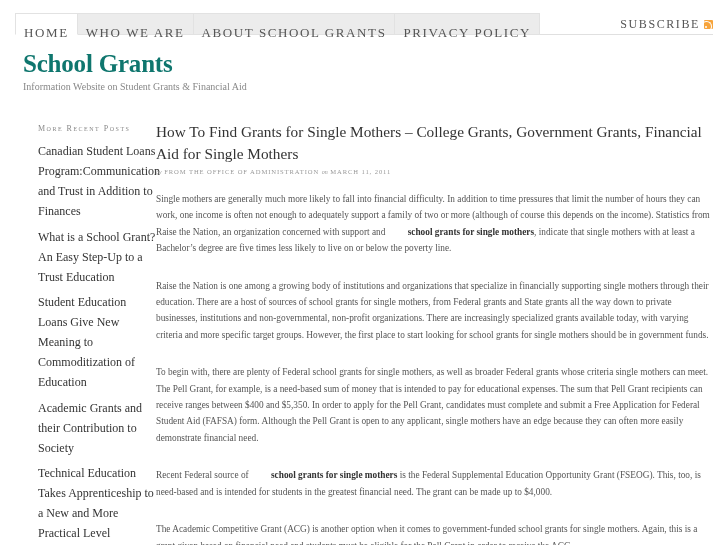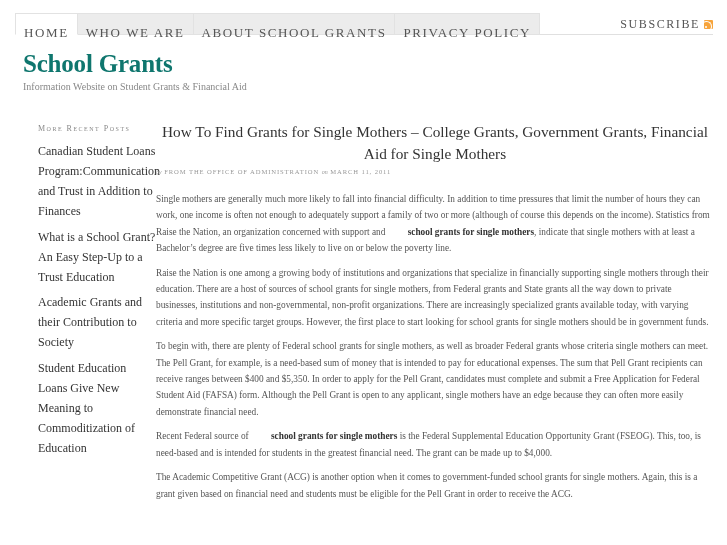--- a/index.html
+++ b/index.html
@@ -19,25 +19,25 @@
     .site-tagline { position: absolute; left: 23px; top: 81px; font-size: 10px; color: #888; }
 
     .sidebar { position: absolute; left: 38px; top: 124px; width: 118px; }
     .widget-title { font-size: 8px; letter-spacing: 1.5px; color: #888; font-variant: small-caps; text-transform: none; margin-bottom: 8px; }
     .recent-list { list-style: none; }
     .recent-item { font-size: 12px; line-height: 20px; color: #333; margin-bottom: 5.5px; cursor: pointer; }
     .cat-widget { margin-top: 37px; }
     .cat-item { font-size: 9.2px; line-height: 12.4px; color: #333; cursor: pointer; list-style: none; }
 
     .main { position: absolute; left: 156px; top: 121px; width: 558px; }
-    .post-title { font-size: 15.3px; line-height: 22px; color: #333; font-weight: normal; text-align: center; }
+    .post-title { font-size: 15.3px; line-height: 22px; color: #333; font-weight: normal; }
     .byline { font-size: 6.6px; color: #999; letter-spacing: 0.9px; margin-top: 3px; text-transform: uppercase; }
     .byline .small { font-style: italic; text-transform: none; letter-spacing: 0; font-size: 6px; }
     .subhead { font-size: 9.3px; font-weight: bold; color: #333; margin-top: 21px; }
-    .para { font-size: 9.3px; line-height: 16.4px; color: #555; margin-top: 8px; }
+    .para { font-size: 9.3px; line-height: 16.4px; color: #555; margin-top: 21px; }
     .para b { color: #333; padding-left: 20px; }
     .para.first { margin-top: 16px; }
   </style>
 </head>
 <body>
 
 <div class="topbar">
   <div class="nav">
     <div class="nav-tab">Home</div>
     <div class="nav-tab">Who We Are</div>
@@ -52,22 +52,23 @@
 
 <div class="site-title">School Grants</div>
 <div class="site-tagline">Information Website on Student Grants &amp; Financial Aid</div>
 
 <div class="sidebar">
   <div class="widget">
     <div class="widget-title">More Recent Posts</div>
     <ul class="recent-list">
       <li class="recent-item">Canadian Student Loans Program:Communication and Trust in Addition to Finances</li>
       <li class="recent-item">What is a School Grant? An Easy Step-Up to a Trust Education</li>
+      <li class="recent-item">Student Education Loans Give New Meaning to Commoditization of Education</li>
       <li class="recent-item">Academic Grants and their Contribution to Society</li>
-      <li class="recent-item">Student Education Loans Give New Meaning to Commoditization of Education</li>
+      <li class="recent-item">Technical Education Takes Apprenticeship to a New and More Practical Level</li>
     </ul>
   </div>
 </div>
 
 <div class="main">
   <h1 class="post-title">How To Find Grants for Single Mothers – College Grants, Government Grants, Financial Aid for Single Mothers</h1>
   <div class="byline">
     <span class="small">by</span>
     <span>FROM THE OFFICE OF ADMINISTRATION</span>
     <span class="small">on</span>

